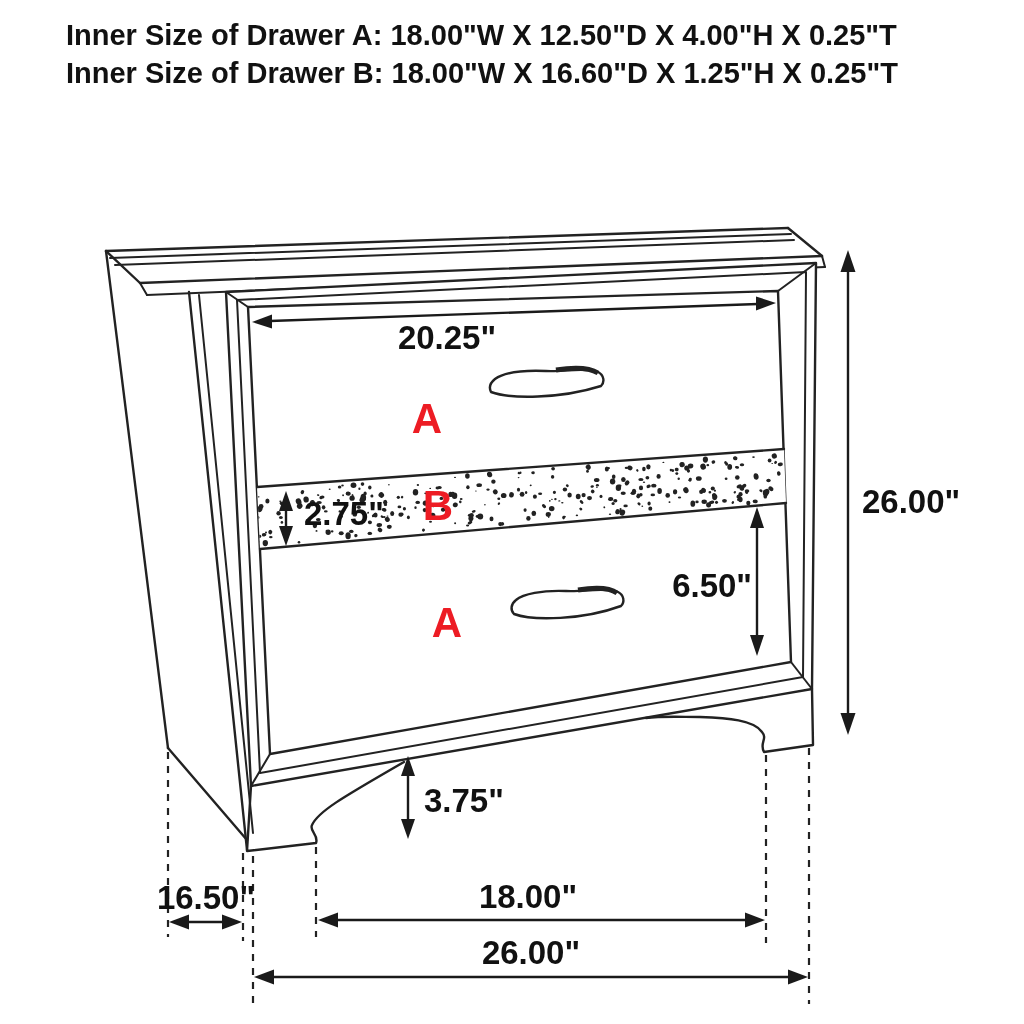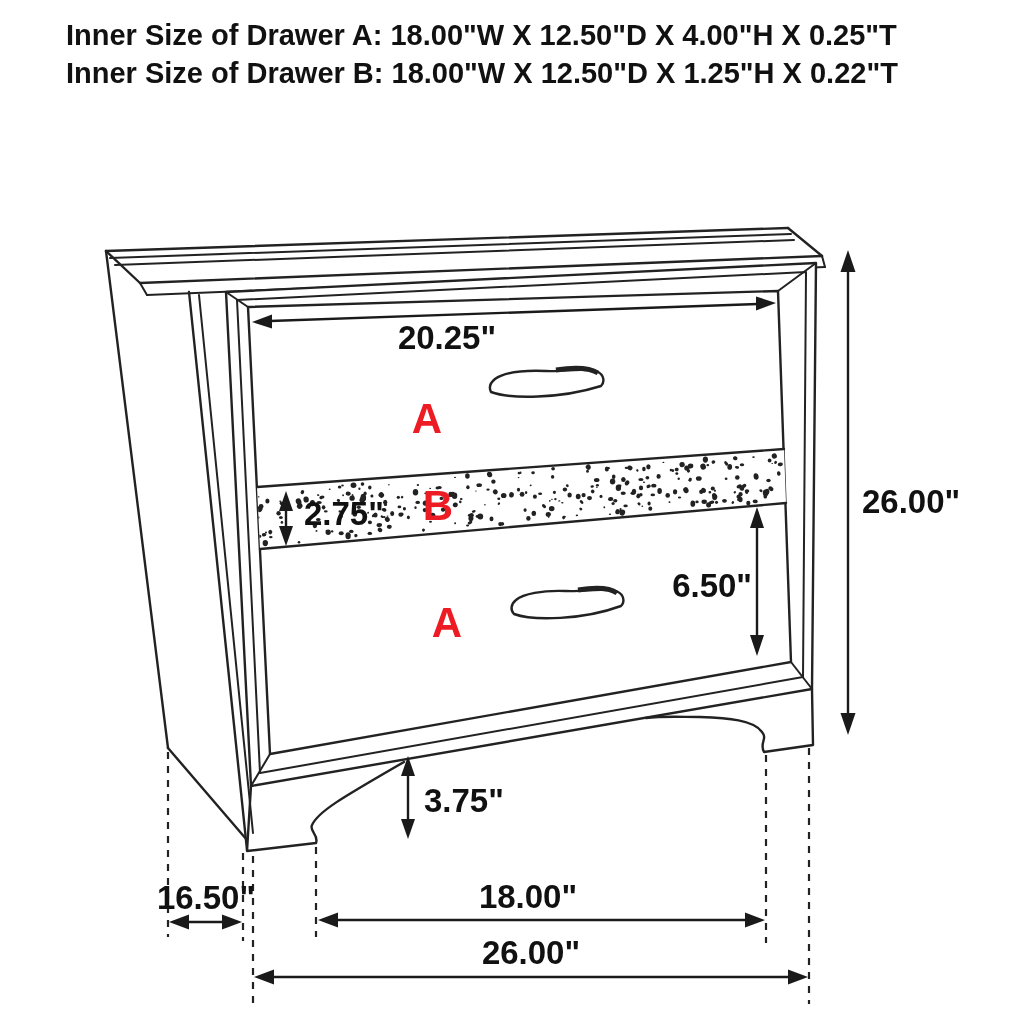--- a/index.html
+++ b/index.html
@@ -29,21 +29,21 @@
   }
   .speck{fill:#222;stroke:none;}
 </style>
 </head>
 <body>
 
 <div class="stage">
 
   <div class="header">
     <div>Inner Size of Drawer A: 18.00"W X 12.50"D X 4.00"H X 0.25"T</div>
-    <div>Inner Size of Drawer B: 18.00"W X 12.50"D X 1.25"H X 0.22"T</div>
+    <div>Inner Size of Drawer B: 18.00"W X 16.60"D X 1.25"H X 0.25"T</div>
   </div>
 
   <svg class="diagram" width="1024" height="1024" viewBox="0 0 1024 1024">
 
     <g>
       <path class="ln" d="M106,251 L788,228"></path>
       <path class="lnthin" d="M110,258 L791,234"></path>
       <path class="lnthin" d="M115,265 L794,240"></path>
       <path class="ln" d="M788,228 L822,256"></path>
       <path class="ln" d="M140,283 L822,256"></path>

